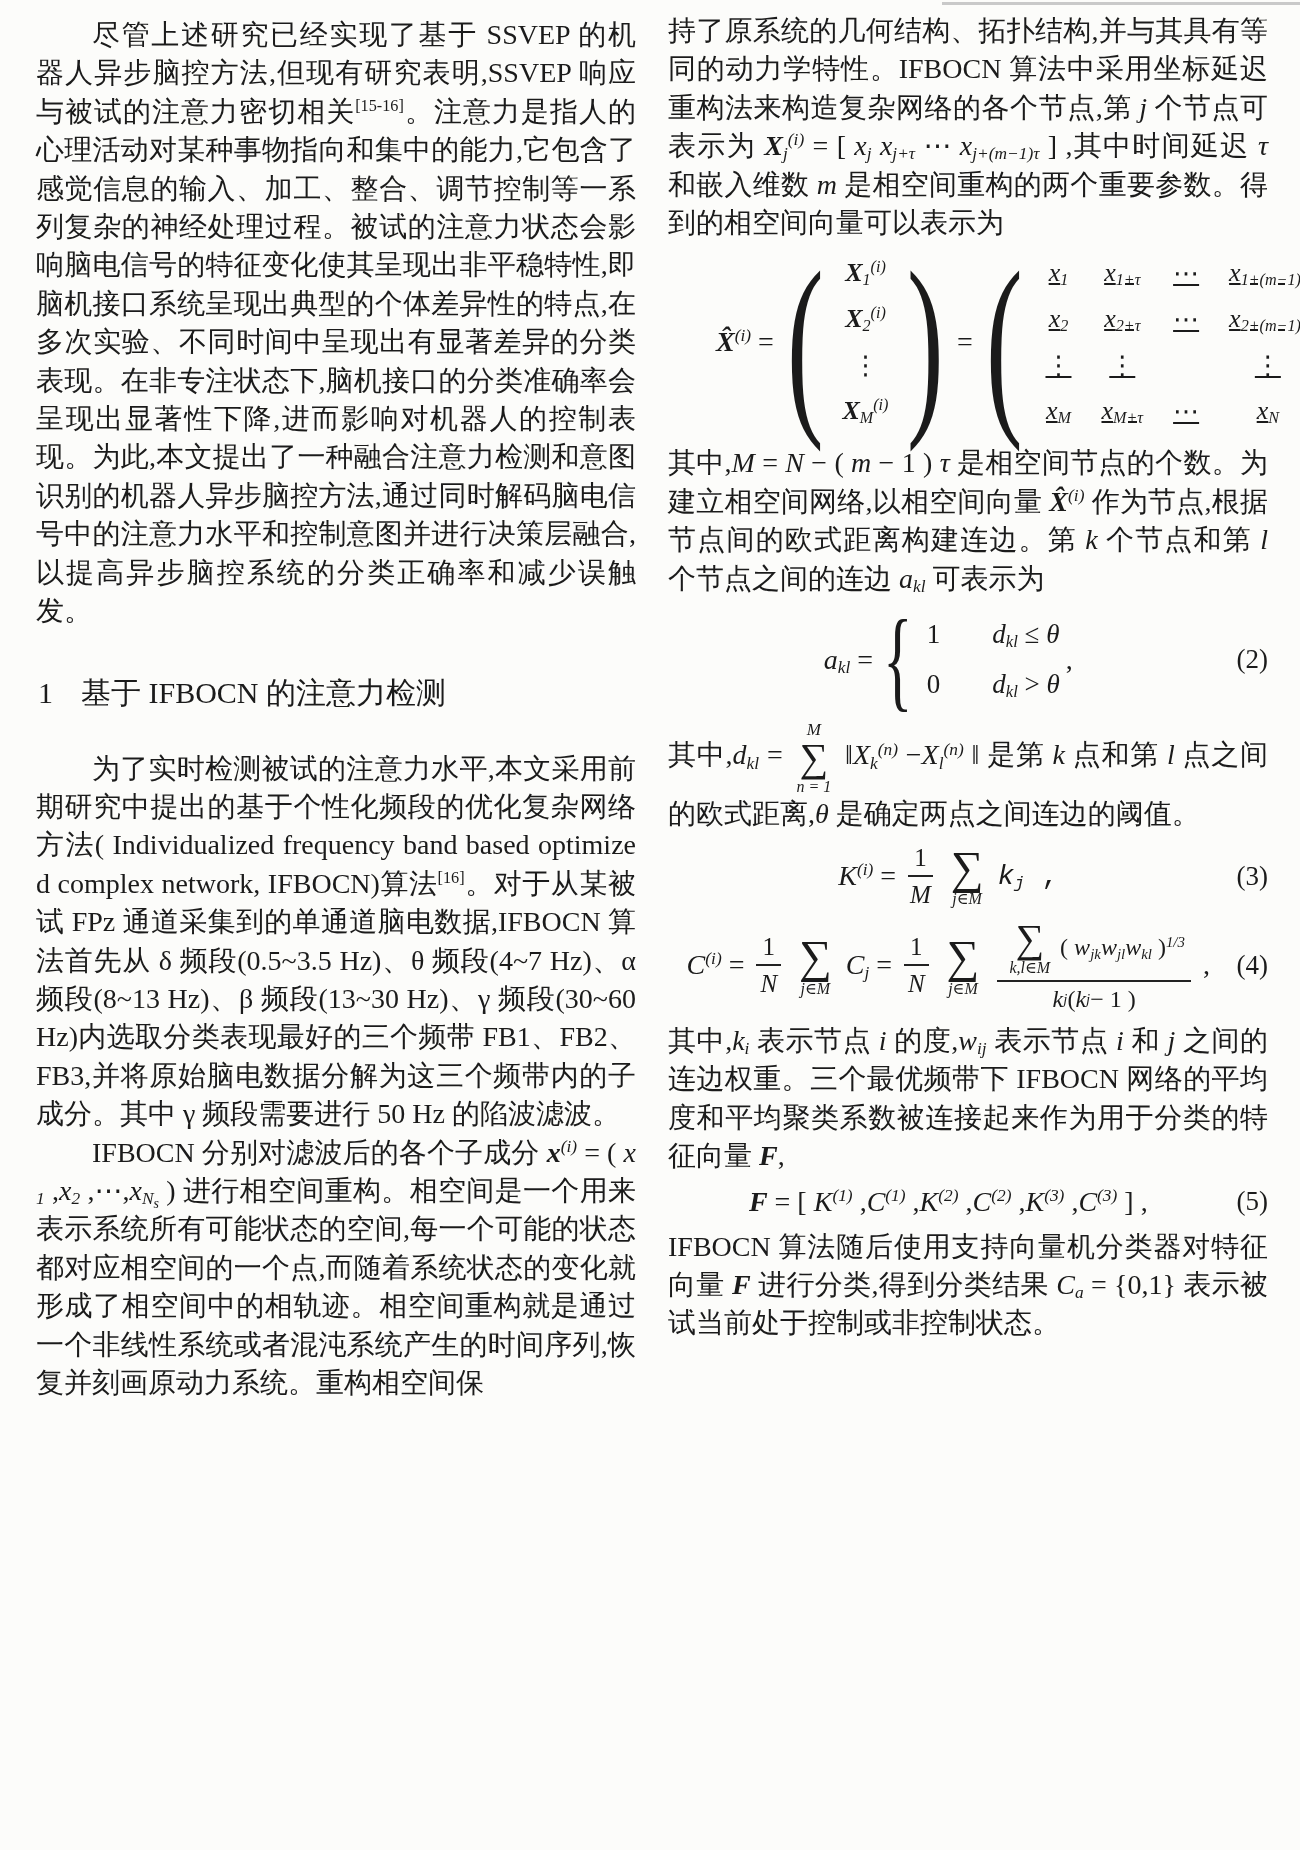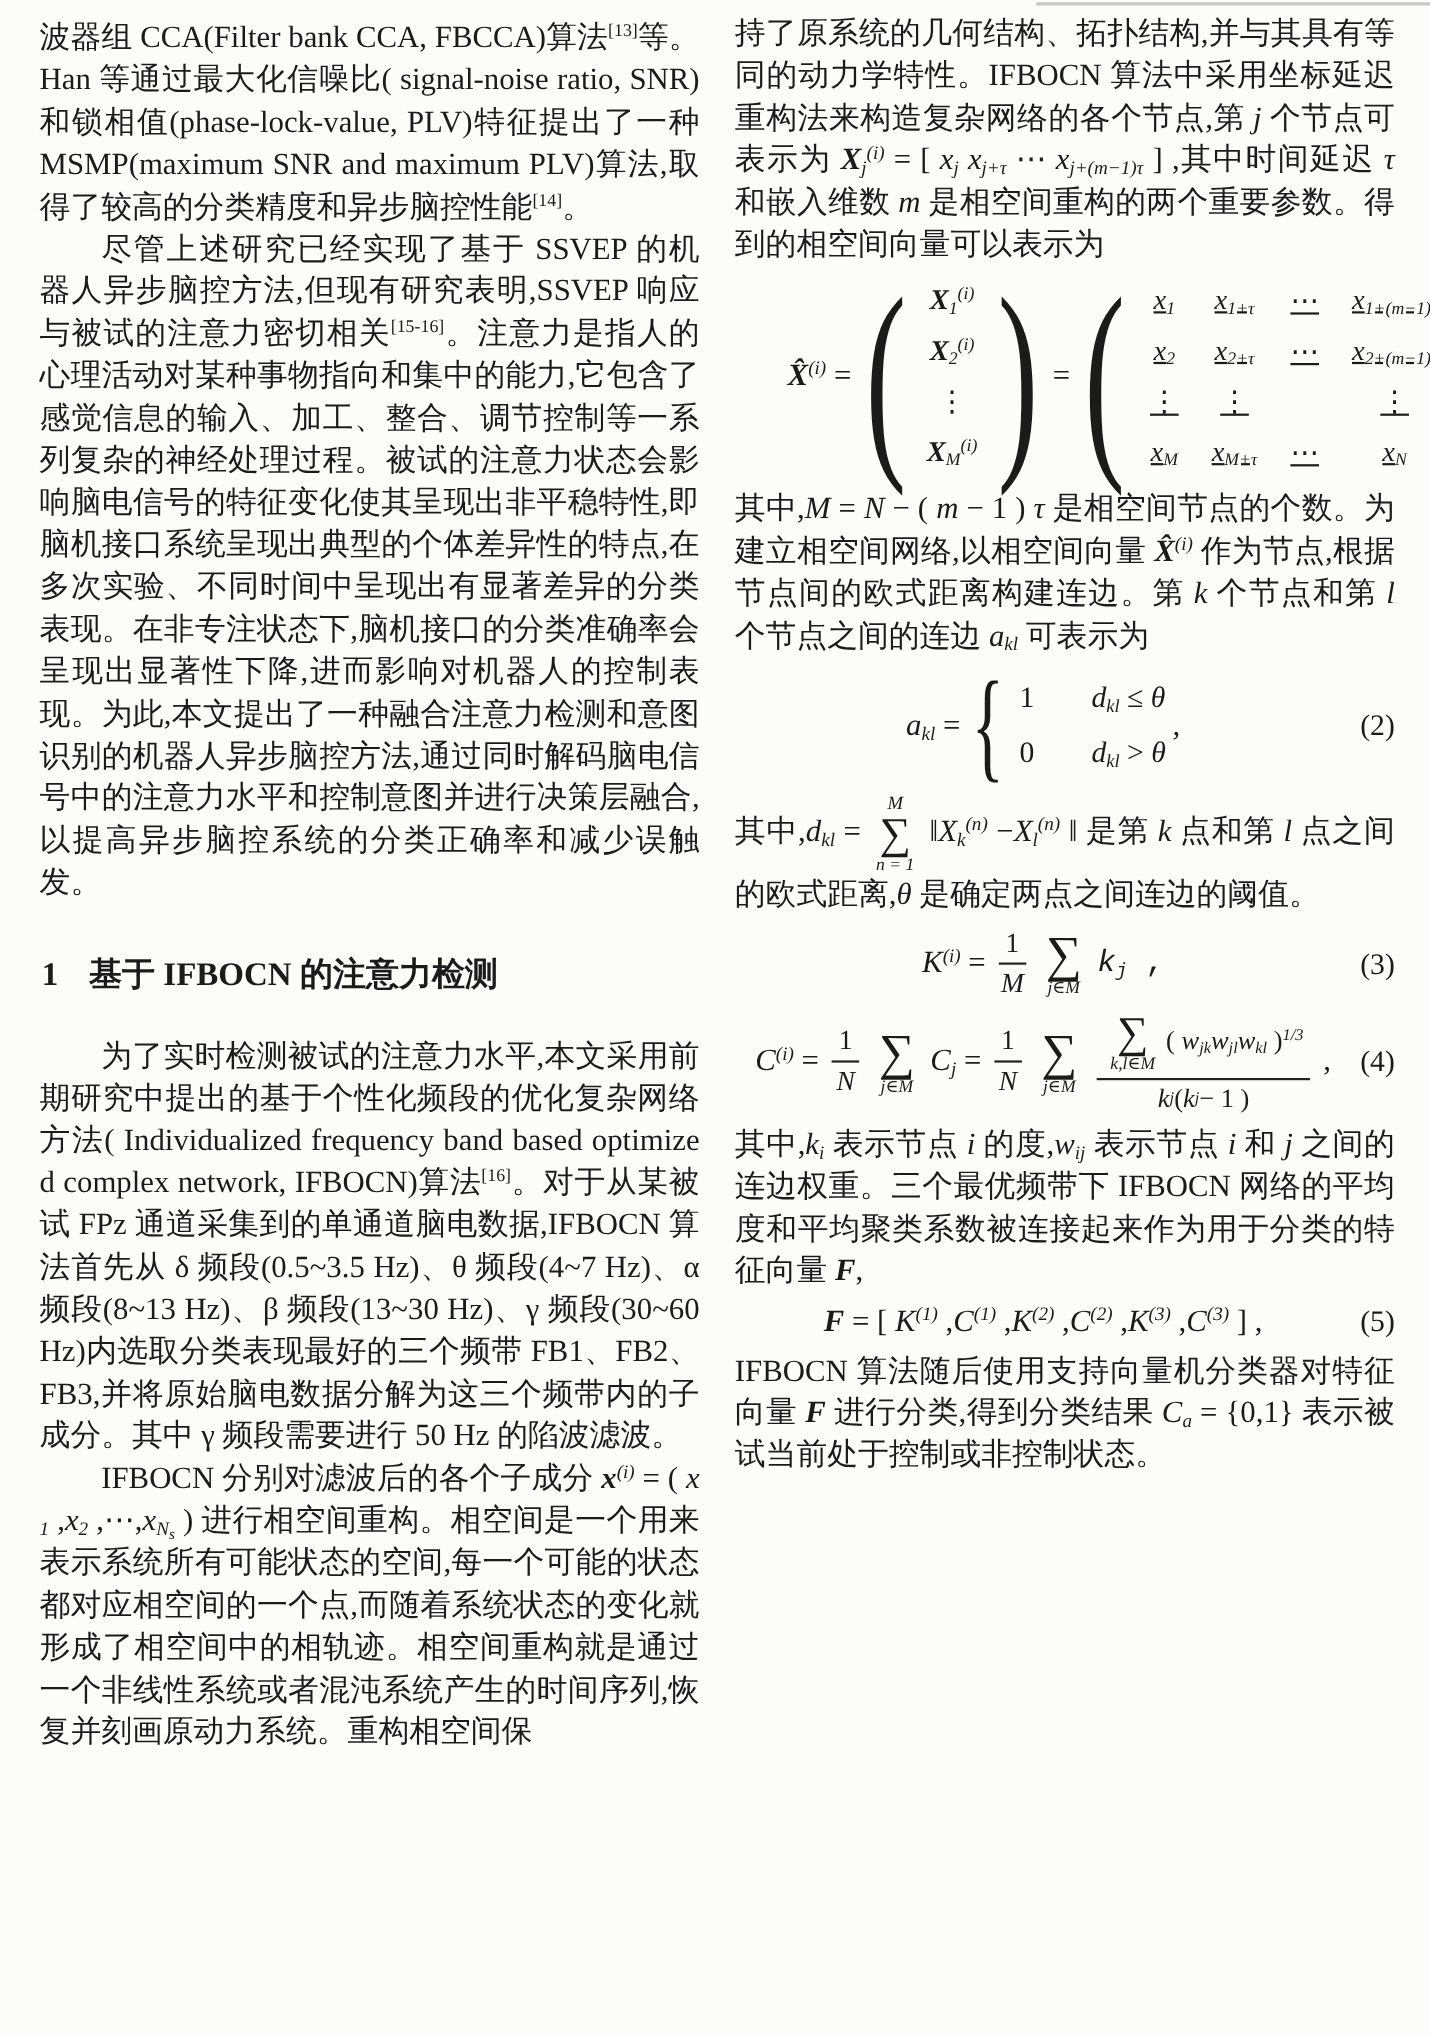--- a/index.html
+++ b/index.html
@@ -10,21 +10,21 @@
   }
   .pageline{position:absolute; top:2px; left:942px; width:358px; height:3px; background:#c9c9c9;}
   .col{position:absolute; top:16px; width:600px;}
   .col-left{left:36px;}
   .col-right{left:668px; top:12px;}
   p.para{
     margin:0; font-size:28px; line-height:38.4px; text-align:justify;
     text-justify:inter-ideograph; word-break:break-all;
   }
   p.para.indent{text-indent:2em;}
-  .heading{margin:42px 0 36px 2px; font-size:30px; font-weight:bold;}
+  .heading{margin:42px 0 36px 2px; font-size:30px; font-weight:normal;}
   .heading .hnum{margin-right:28px;}
   
   .it{font-style:italic;}
   .bi{font-style:italic; font-weight:bold;}
   .sup{font-size:0.62em; font-style:italic; vertical-align:0.55em; line-height:0;}
   .supref{font-size:0.58em; vertical-align:0.62em; line-height:0;}
   .sub{font-size:0.62em; font-style:italic; vertical-align:-0.25em; line-height:0;}
   .sub .sub{font-size:0.8em; vertical-align:-0.3em;}
   
   .sumstack{display:inline-flex; flex-direction:column; align-items:center; vertical-align:middle; line-height:1; margin:0 6px;}
@@ -50,21 +50,20 @@
   .eq.parts .eqcontent{gap:8px;}
   .bigfrac .num,.bigfrac .den{font-size:24px;}
   .bigfrac .num{display:flex; align-items:center; gap:4px;}
 </style>
 </head>
 <body>
 
 <div class="page">
   <div class="pageline"></div>
   <div class="col col-left">
-      <p class="para">波器组 CCA(Filter bank CCA, FBCCA)算法<span class="supref">[13]</span>等。Han 等通过最大化信噪比( signal-noise ratio, SNR)和锁相值(phase-lock-value, PLV)特征提出了一种 MSMP(maximum SNR and maximum PLV)算法,取得了较高的分类精度和异步脑控性能<span class="supref">[14]</span>。</p>
       <p class="para indent">尽管上述研究已经实现了基于 SSVEP 的机器人异步脑控方法,但现有研究表明,SSVEP 响应与被试的注意力密切相关<span class="supref">[15-16]</span>。注意力是指人的心理活动对某种事物指向和集中的能力,它包含了感觉信息的输入、加工、整合、调节控制等一系列复杂的神经处理过程。被试的注意力状态会影响脑电信号的特征变化使其呈现出非平稳特性,即脑机接口系统呈现出典型的个体差异性的特点,在多次实验、不同时间中呈现出有显著差异的分类表现。在非专注状态下,脑机接口的分类准确率会呈现出显著性下降,进而影响对机器人的控制表现。为此,本文提出了一种融合注意力检测和意图识别的机器人异步脑控方法,通过同时解码脑电信号中的注意力水平和控制意图并进行决策层融合,以提高异步脑控系统的分类正确率和减少误触发。</p>
       <div class="heading"><span class="hnum">1</span><span>基于 IFBOCN 的注意力检测</span></div>
       <p class="para indent">为了实时检测被试的注意力水平,本文采用前期研究中提出的基于个性化频段的优化复杂网络方法( Individualized frequency band based optimized complex network, IFBOCN)算法<span class="supref">[16]</span>。对于从某被试 FPz 通道采集到的单通道脑电数据,IFBOCN 算法首先从 δ 频段(0.5~3.5 Hz)、θ 频段(4~7 Hz)、α 频段(8~13 Hz)、β 频段(13~30 Hz)、γ 频段(30~60 Hz)内选取分类表现最好的三个频带 FB1、FB2、FB3,并将原始脑电数据分解为这三个频带内的子成分。其中 γ 频段需要进行 50 Hz 的陷波滤波。</p>
       <p class="para indent">IFBOCN 分别对滤波后的各个子成分 <span class="bi">x</span><span class="sup">(i)</span> = ( <span class="it">x</span><span class="sub">1</span> ,<span class="it">x</span><span class="sub">2</span> ,⋯,<span class="it">x</span><span class="sub">N<span class="sub">s</span></span> ) 进行相空间重构。相空间是一个用来表示系统所有可能状态的空间,每一个可能的状态都对应相空间的一个点,而随着系统状态的变化就形成了相空间中的相轨迹。相空间重构就是通过一个非线性系统或者混沌系统产生的时间序列,恢复并刻画原动力系统。重构相空间保</p>
     </div>
   <div class="col col-right">
       <p class="para">持了原系统的几何结构、拓扑结构,并与其具有等同的动力学特性。IFBOCN 算法中采用坐标延迟重构法来构造复杂网络的各个节点,第 <span class="it">j</span> 个节点可表示为 <span class="bi">X</span><span class="sub">j</span><span class="sup">(i)</span> = [ <span class="it">x</span><span class="sub">j</span>  <span class="it">x</span><span class="sub">j+τ</span>  ⋯  <span class="it">x</span><span class="sub">j+(m−1)τ</span> ] ,其中时间延迟 <span class="it">τ</span> 和嵌入维数 <span class="it">m</span> 是相空间重构的两个重要参数。得到的相空间向量可以表示为</p>
       <div class="eq matrix">
         <span class="eqcontent">
           <span style="white-space: nowrap; margin-left: 48px;"><span class="bi">X̂</span><span class="sup">(i)</span> =</span>

